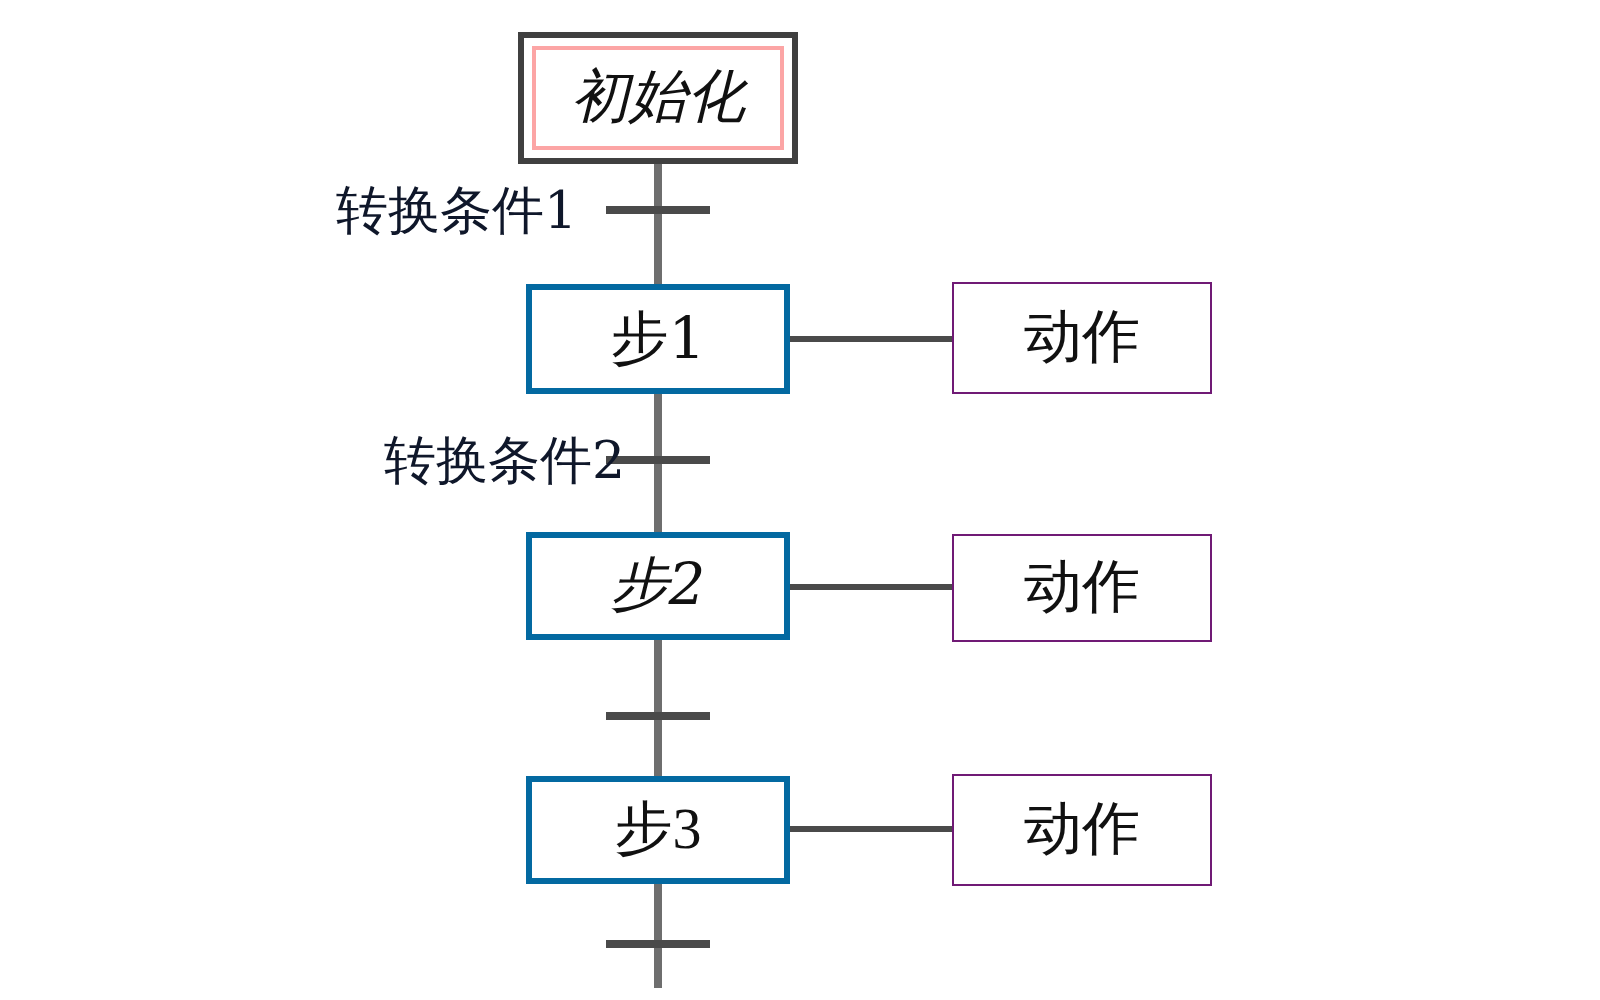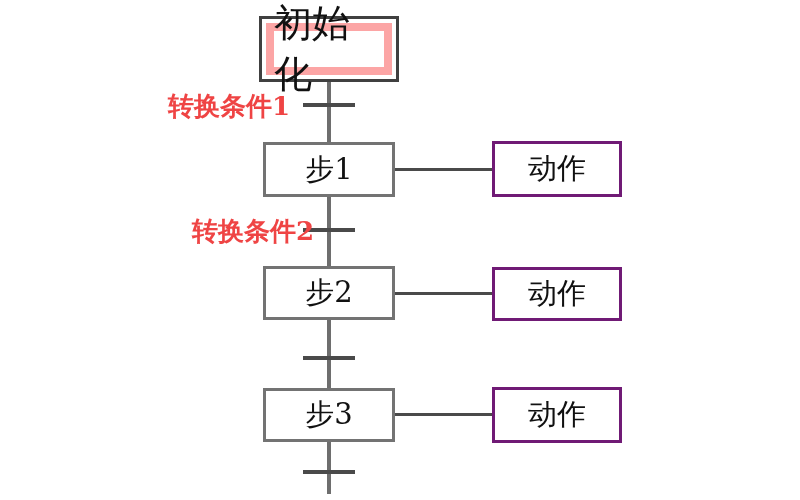--- a/index.html
+++ b/index.html
@@ -38,22 +38,22 @@
   .tick.t3 { top: 356px; }
   .tick.t4 { top: 470px; }
   
   .cond {
     position: absolute;
     left: 168px;
     width: 132px;
     height: 32px;
     line-height: 32px;
     font-size: 26px;
-    font-weight: bold;
-    color: #ef4444;
+    font-weight: normal;
+    color: #0f172a;
     white-space: nowrap;
   }
   .cond.c1 { top: 90px; }
   .cond.c2 { top: 215px; margin-left: 24px; }
   .cond.c3 { top: 343px; }
   .cond.c4 { top: 456px; }
   
   .init-outer {
     position: absolute;
     left: 259px;
@@ -61,51 +61,52 @@
     width: 140px;
     height: 66px;
     border: 3px solid #404040;
     background: #ffffff;
     box-sizing: border-box;
     padding: 4px;
   }
   .init-inner {
     width: 100%;
     height: 100%;
-    border: 8px solid #fca5a5;
+    border: 2px solid #fca5a5;
     box-sizing: border-box;
     display: flex;
     align-items: center;
     justify-content: center;
-    font-size: 38px;
+    font-size: 29px;
     color: #111111;
+    font-style: italic;
   }
   
   .step {
     position: absolute;
     left: 263px;
     width: 132px;
-    border: 3px solid #737373;
+    border: 3px solid #0369a1;
     background: #ffffff;
     box-sizing: border-box;
     display: flex;
     align-items: center;
     justify-content: center;
     font-size: 29px;
     color: #111111;
   }
   .step.s1 { top: 142px; height: 55px; }
-  .step.s2 { top: 266px; height: 54px; }
-  .step.s3 { top: 388px; height: 54px; }
+  .step.s2 { top: 266px; height: 54px; font-style: italic; }
+  .step.s3 { top: 388px; height: 54px; font-family: Liberation Serif, serif; }
   
   .action {
     position: absolute;
-    left: 492px;
+    left: 476px;
     width: 130px;
-    border: 3px solid #701a75;
+    border: 1px solid #701a75;
     background: #ffffff;
     box-sizing: border-box;
     display: flex;
     align-items: center;
     justify-content: center;
     font-size: 29px;
     color: #111111;
   }
   .action.a1 { top: 141px; height: 56px; }
   .action.a2 { top: 267px; height: 54px; }

